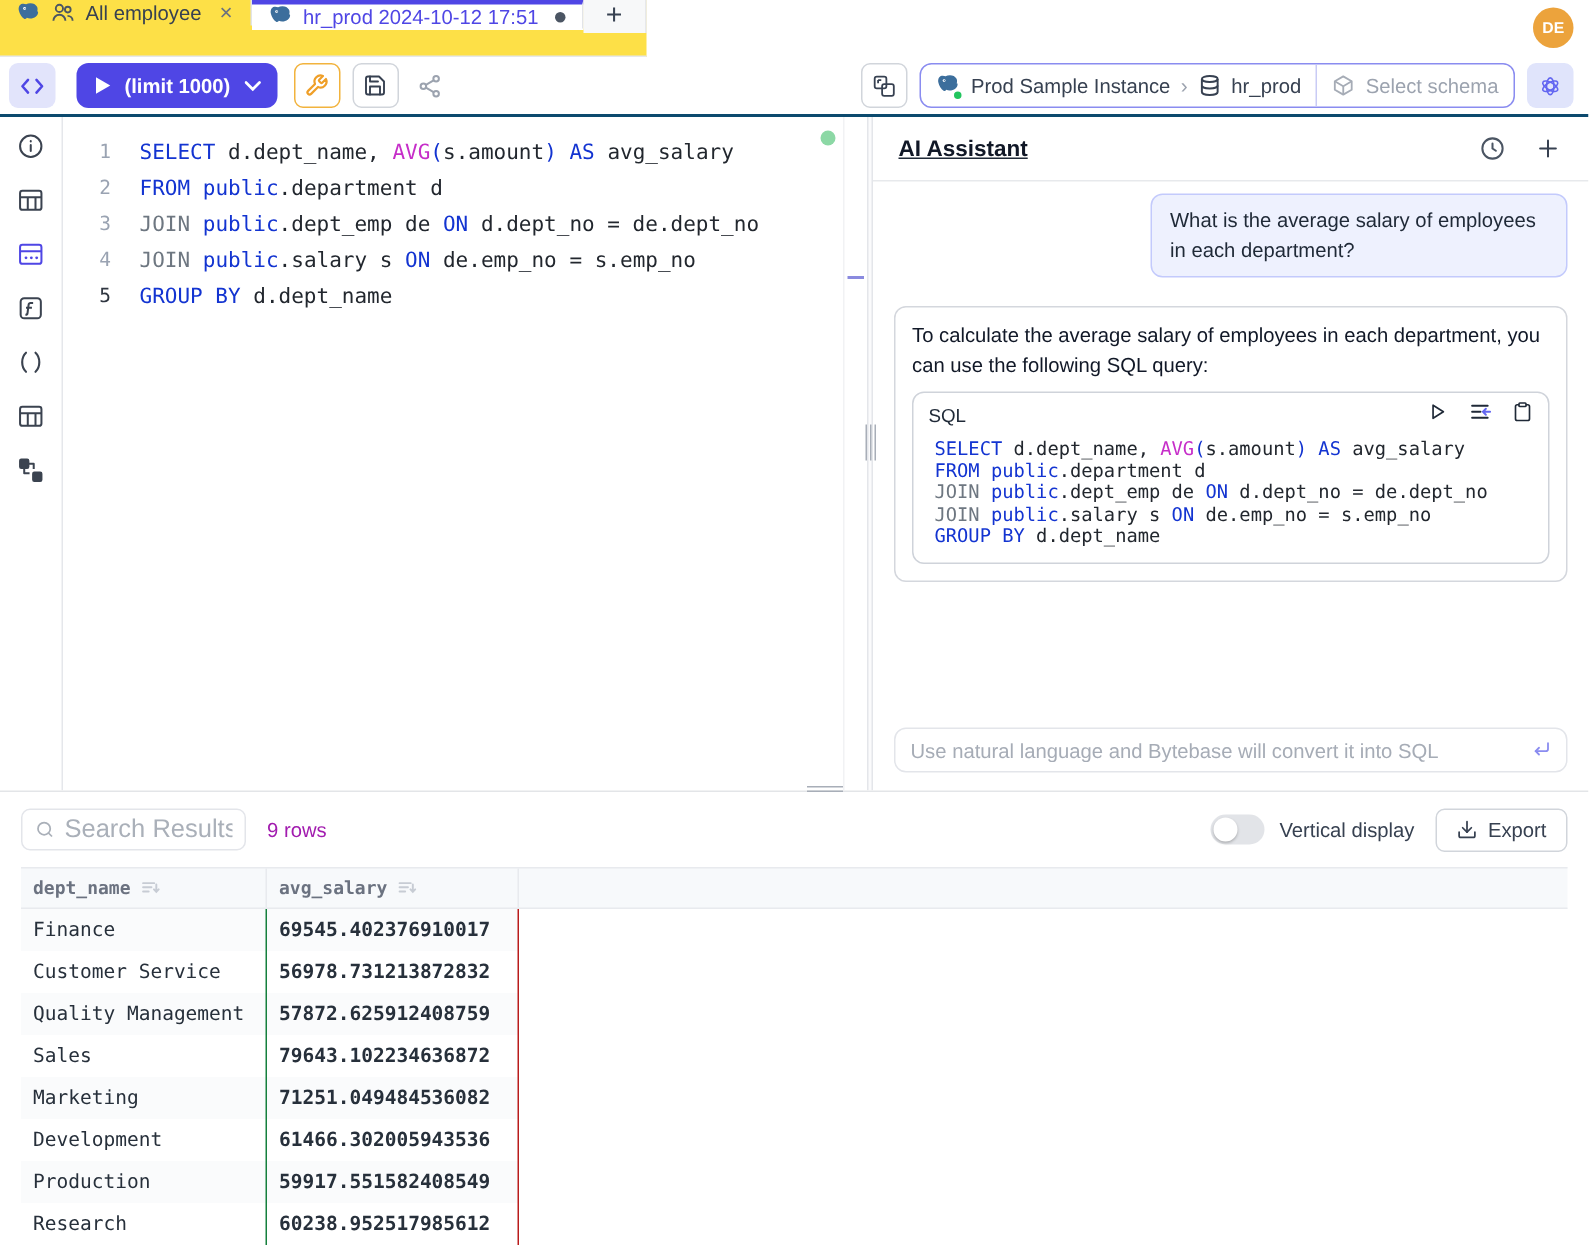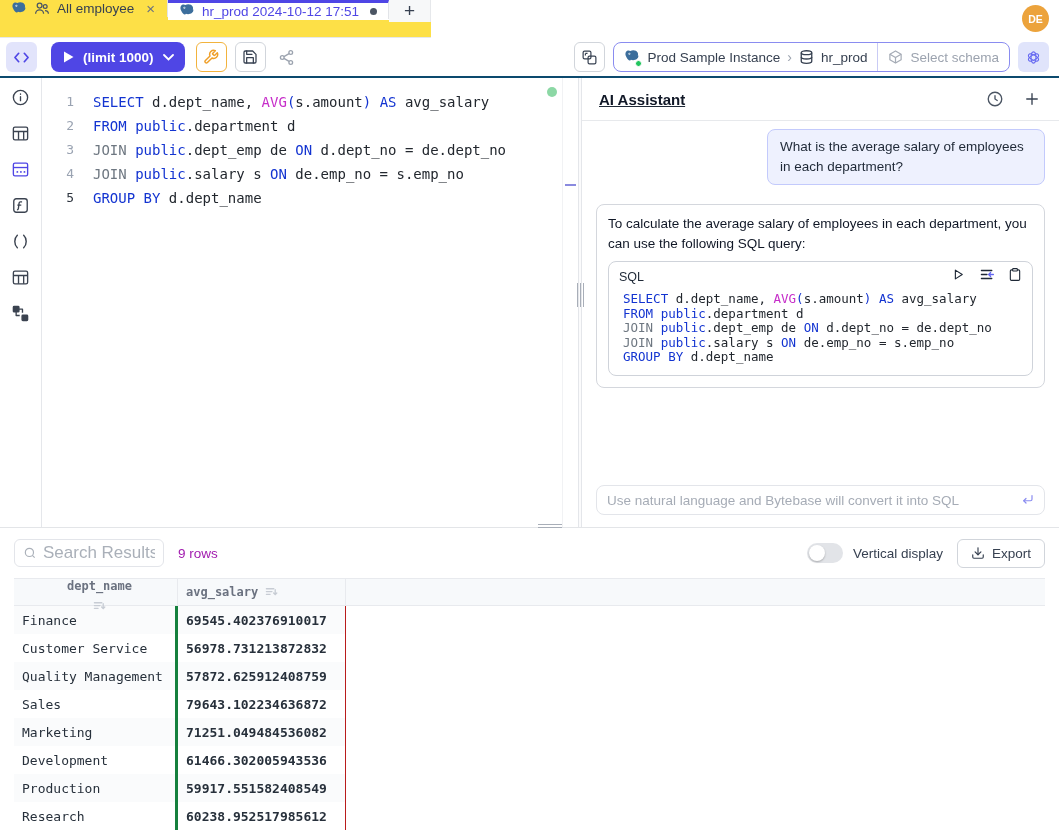--- a/index.html
+++ b/index.html
@@ -81,27 +81,27 @@
   .searchbox input::placeholder { color:#aab0b9; }
   .rows-label { font-size:13.5px; color:#a21caf; }
   .res-spacer { flex:1; }
   .toggle { width:36px; height:20px; border-radius:10px; background:#e2e4e8; position:relative; cursor:pointer; }
   .toggle .knob { position:absolute; left:2px; top:2px; width:16px; height:16px; border-radius:50%; background:#fff; box-shadow:0 1px 2px rgba(0,0,0,.25); }
   .toggle-label { font-size:13.5px; color:#374151; margin-left:-4px; }
   .btn-export { height:29px; border:1px solid #d1d5db; border-radius:6px; background:#fff; display:flex; align-items:center; gap:7px; padding:0 13px; font-size:13.5px; color:#374151; font-family:inherit; cursor:pointer; }
 
   .tbl-head { display:flex; height:28px; background:#f7f9fb; border-top:1px solid #e8eaee; border-bottom:1px solid #e8eaee; font-family:"DejaVu Sans Mono", monospace; font-size:12px; font-weight:700; color:#6b7280; }
   .hcell { display:flex; align-items:center; gap:7px; padding-left:8px; }
-  .hcell.c0 { width:164px; border-right:1px solid #e8eaee;flex-direction:column; }
+  .hcell.c0 { width:164px; border-right:1px solid #e8eaee; }
   .hcell.c1 { width:168px; border-right:1px solid #e8eaee; }
   .hcell.c2 { flex:1; }
   .trow { display:flex; height:28px; width:332px; font-family:"DejaVu Sans Mono", monospace; font-size:13px; color:#27303b; }
   .trow.odd { background:#fafbfc; }
   .tcell { display:flex; align-items:center; padding-left:8px; }
-  .tcell.c0 { width:164px; border-right:3px solid #15803d; }
+  .tcell.c0 { width:164px; border-right:1px solid #15803d; }
   .tcell.c1 { width:168px; border-right:1px solid #b91c1c;font-weight:bold; }
 
   .hsplit-handle { position:absolute; left:538px; top:524px; width:24px; display:flex; flex-direction:column; gap:2px; z-index:5; cursor:row-resize; }
   .hsplit-handle i { height:1px; background:#a8aeb8; }
 </style>
 </head>
 <body>
 
 <div class="tabbar">
   <div class="tabs-group">

